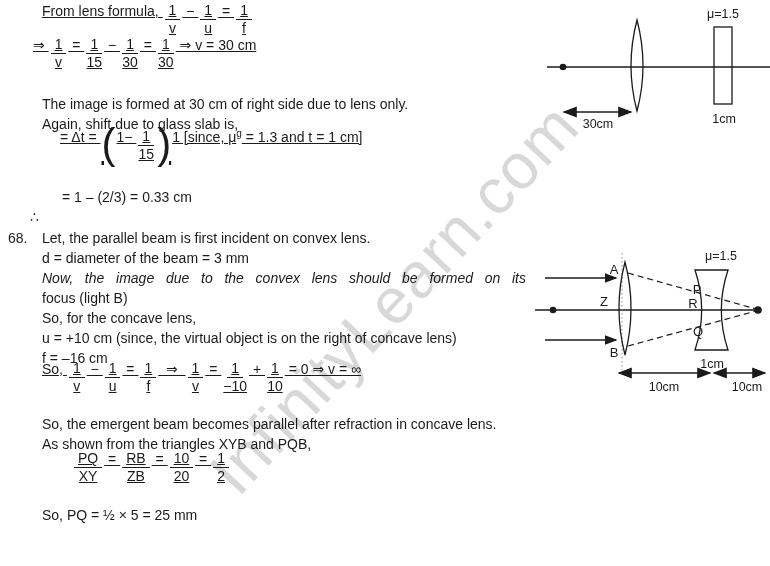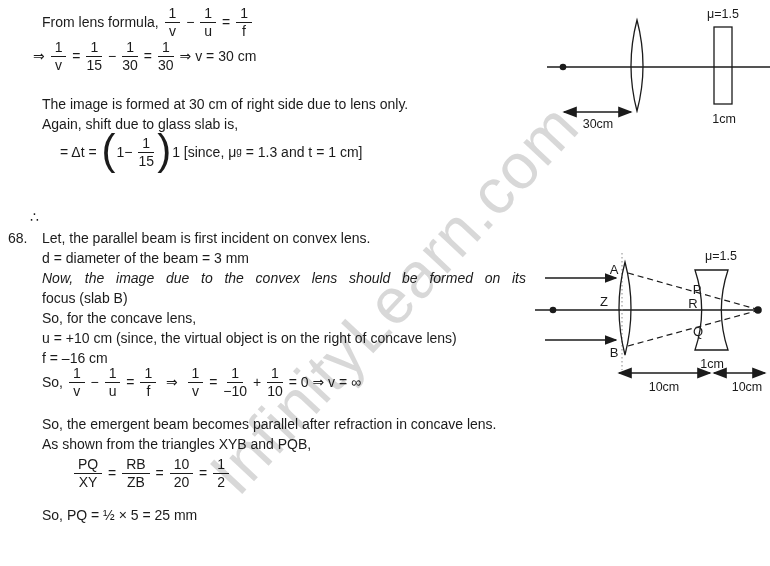--- a/index.html
+++ b/index.html
@@ -10,21 +10,21 @@
   .watermark{
     position:absolute;left:195px;top:458px;z-index:0;
     font-size:64px;font-weight:400;letter-spacing:1px;white-space:nowrap;
     color:#bfbfbf;opacity:0.6;
     transform:rotate(-47deg);transform-origin:0 0;
     pointer-events:none;
   }
   .content{position:absolute;left:0;top:0;width:770px;height:566px;z-index:1;}
   .ln{position:absolute;font-size:14px;line-height:17px;white-space:nowrap;margin-top:8px;}
   .just{white-space:normal;width:484px;text-align:justify;text-align-last:justify;font-style:italic;}
-  .fml{position:absolute;display:flex;align-items:center;font-size:14px;white-space:pre;}
+  .fml{position:absolute;display:flex;align-items:flex-start;font-size:14px;white-space:pre;text-decoration:underline;}
   .frac{display:inline-flex;flex-direction:column;align-items:center;line-height:1.05;margin:0 2px;text-align:center;}
   .fn{padding:0 4px 1px;border-bottom:1.4px solid #1b1b1b;}
   .fd{padding-top:1px;}
   .bigp{font-size:42px;line-height:0.8;font-weight:400;margin:0 1px;transform:translateY(-2px);}
   .fml sub{font-size:10px;line-height:1;}
   svg{position:absolute;}
   svg text{font-family:"Liberation Sans","DejaVu Sans",sans-serif;fill:#1b1b1b;}
 </style>
 </head>
 <body>
@@ -33,27 +33,28 @@
 
   <div class="watermark">InfinityLearn.com</div>
 
   <div class="content">
 
     <div class="fml" style="left:42px;top:3px;height:38px"><span>From lens formula, </span><span class="frac"><span class="fn">1</span><span class="fd">v</span></span><span> − </span><span class="frac"><span class="fn">1</span><span class="fd">u</span></span><span> = </span><span class="frac"><span class="fn">1</span><span class="fd">f</span></span></div>
     <div class="fml" style="left:33px;top:37px;height:38px"><span>⇒ </span><span class="frac"><span class="fn">1</span><span class="fd">v</span></span><span> = </span><span class="frac"><span class="fn">1</span><span class="fd">15</span></span><span> − </span><span class="frac"><span class="fn">1</span><span class="fd">30</span></span><span> = </span><span class="frac"><span class="fn">1</span><span class="fd">30</span></span><span> ⇒ v = 30 cm</span></div>
     <div class="ln" style="left:42px;top:88px">The image is formed at 30 cm of right side due to lens only.</div>
     <div class="ln" style="left:42px;top:108px">Again, shift due to glass slab is,</div>
     <div class="fml" style="left:60px;top:129px;height:46px"><span>= Δt = </span><span class="bigp">(</span><span>1− </span><span class="frac"><span class="fn">1</span><span class="fd">15</span></span><span class="bigp">)</span><span>1 [since, μ</span><sub>g</sub><span> = 1.3 and t = 1 cm]</span></div>
+    <div class="ln" style="left:62px;top:181px">= 1 – (2/3) = 0.33 cm</div>
     <div class="ln" style="left:30px;top:201px">∴</div>
 
     <div class="ln" style="left:8px;top:222px">68.</div>
     <div class="ln" style="left:42px;top:222px">Let, the parallel beam is first incident on convex lens.</div>
     <div class="ln" style="left:42px;top:242px">d = diameter of the beam = 3 mm</div>
     <div class="ln just" style="left:42px;top:262px">Now, the image due to the convex lens should be formed on its</div>
-    <div class="ln" style="left:42px;top:282px">focus (slab B)</div>
+    <div class="ln" style="left:42px;top:282px">focus (light B)</div>
     <div class="ln" style="left:42px;top:302px">So, for the concave lens,</div>
     <div class="ln" style="left:42px;top:322px">u = +10 cm (since, the virtual object is on the right of concave lens)</div>
     <div class="ln" style="left:42px;top:342px">f = –16 cm</div>
     <div class="fml" style="left:42px;top:361px;height:42px"><span>So, </span><span class="frac"><span class="fn">1</span><span class="fd">v</span></span><span> − </span><span class="frac"><span class="fn">1</span><span class="fd">u</span></span><span> = </span><span class="frac"><span class="fn">1</span><span class="fd">f</span></span><span>  ⇒  </span><span class="frac"><span class="fn">1</span><span class="fd">v</span></span><span> = </span><span class="frac"><span class="fn">1</span><span class="fd">−10</span></span><span> + </span><span class="frac"><span class="fn">1</span><span class="fd">10</span></span><span> = 0 ⇒ v = ∞</span></div>
     <div class="ln" style="left:42px;top:408px">So, the emergent beam becomes parallel after refraction in concave lens.</div>
     <div class="ln" style="left:42px;top:428px">As shown from the triangles XYB and PQB,</div>
     <div class="fml" style="left:72px;top:451px;height:44px"><span class="frac"><span class="fn">PQ</span><span class="fd">XY</span></span><span> = </span><span class="frac"><span class="fn">RB</span><span class="fd">ZB</span></span><span> = </span><span class="frac"><span class="fn">10</span><span class="fd">20</span></span><span> = </span><span class="frac"><span class="fn">1</span><span class="fd">2</span></span></div>
     <div class="ln" style="left:42px;top:499px">So, PQ = ½ × 5 = 25 mm</div>
 
     <svg style="left:530px;top:0;" width="240" height="135" viewBox="0 0 240 135">

